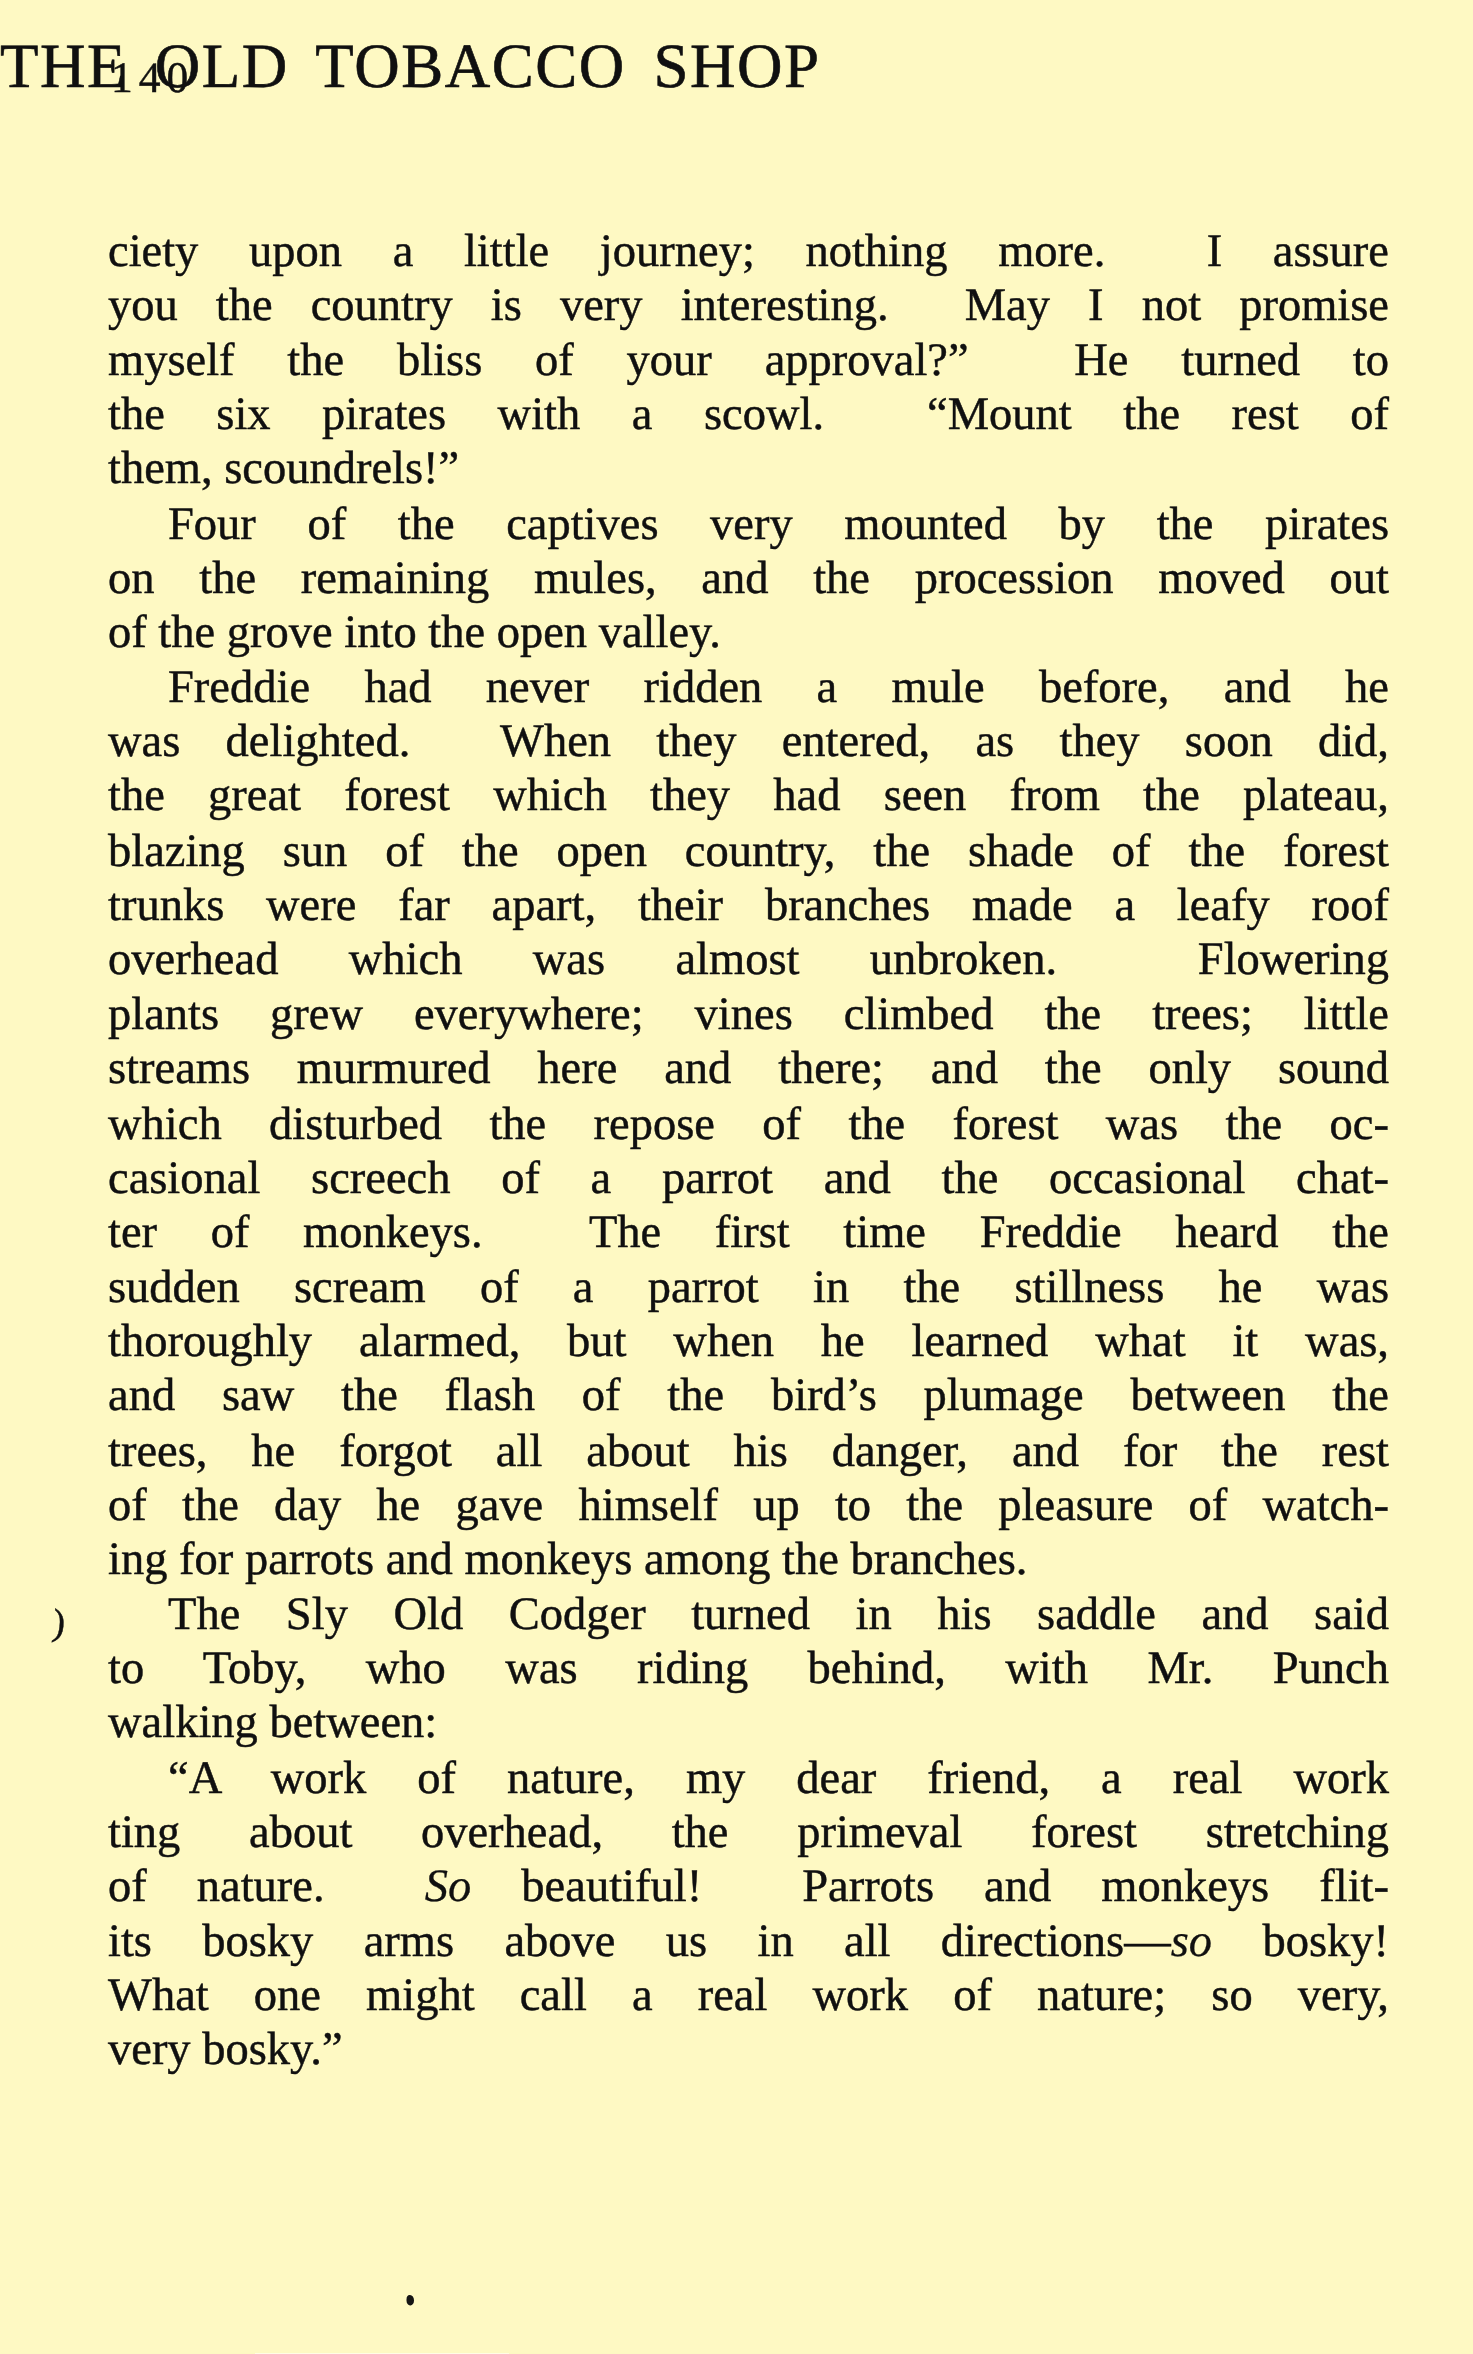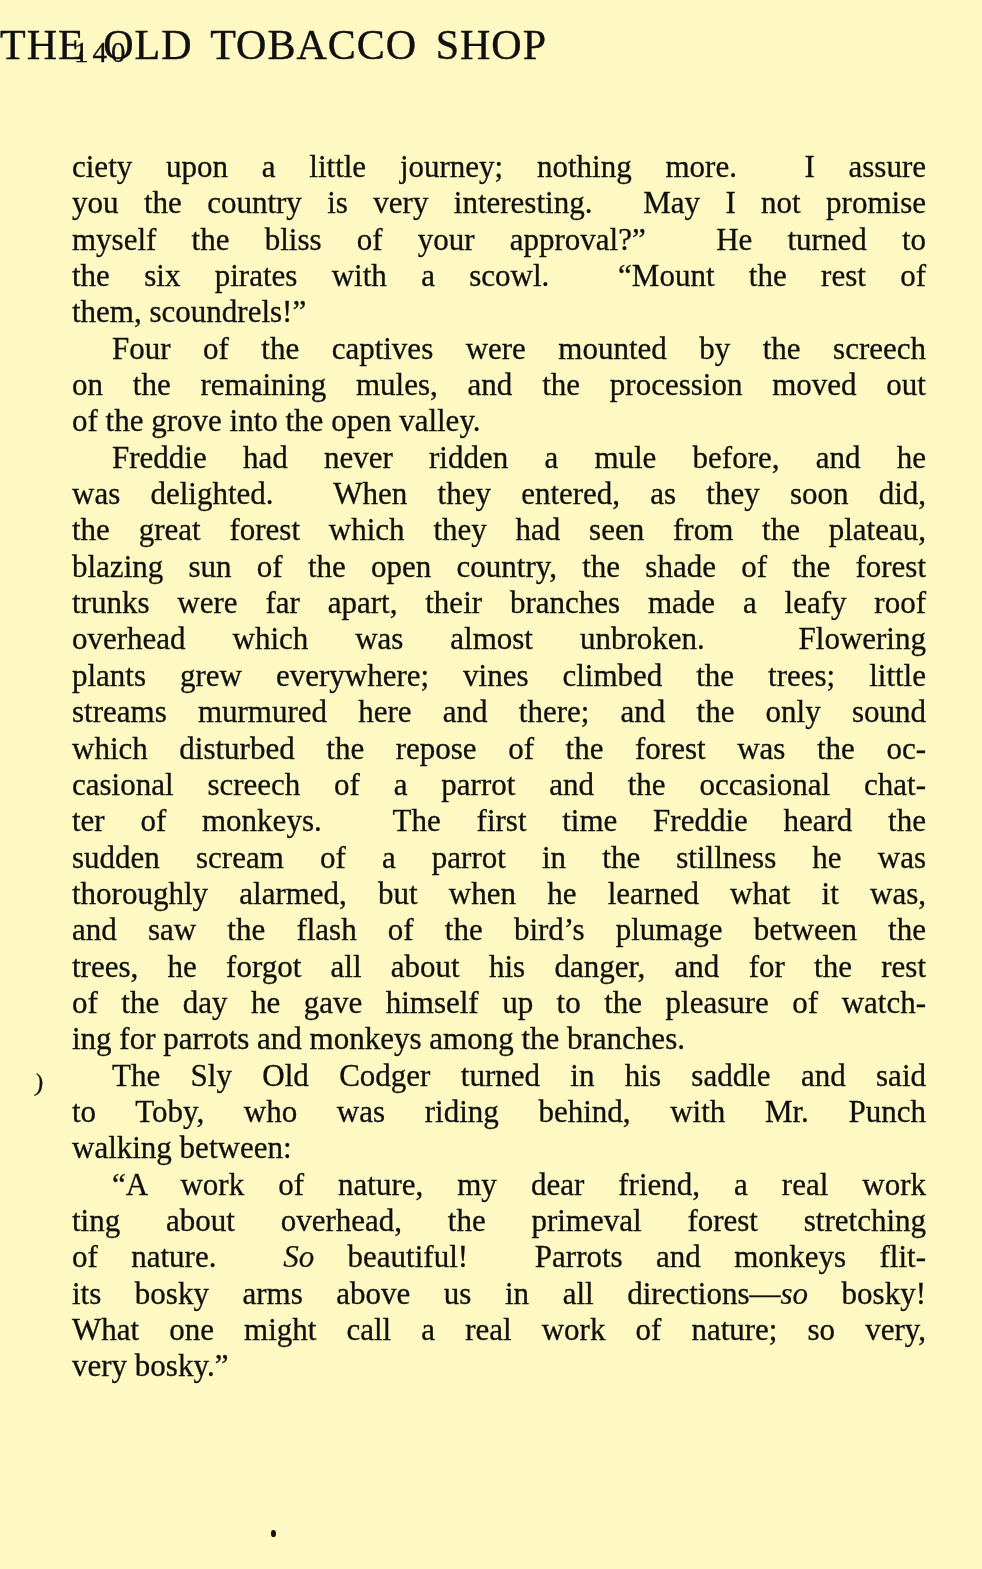--- a/index.html
+++ b/index.html
@@ -90,21 +90,21 @@
   <span class="page-number">140</span>
 
   <h1 class="running-title">THE OLD TOBACCO SHOP</h1>
 
   <div class="body-text" id="body-text">
       <div class="line just"><span>ciety upon a little journey; nothing more.&nbsp; I assure</span></div>
       <div class="line just"><span>you the country is very interesting.&nbsp; May I not promise</span></div>
       <div class="line just"><span>myself the bliss of your approval?”&nbsp; He turned to</span></div>
       <div class="line just"><span>the six pirates with a scowl.&nbsp; “Mount the rest of</span></div>
       <div class="line"><span>them, scoundrels!”</span></div>
-      <div class="line just indent"><span>Four of the captives were mounted by the screech</span></div>
+      <div class="line just indent"><span>Four of the captives very mounted by the pirates</span></div>
       <div class="line just"><span>on the remaining mules, and the procession moved out</span></div>
       <div class="line"><span>of the grove into the open valley.</span></div>
       <div class="line just indent"><span>Freddie had never ridden a mule before, and he</span></div>
       <div class="line just"><span>was delighted.&nbsp; When they entered, as they soon did,</span></div>
       <div class="line just"><span>the great forest which they had seen from the plateau,</span></div>
       <div class="line just"><span>blazing sun of the open country, the shade of the forest</span></div>
       <div class="line just"><span>trunks were far apart, their branches made a leafy roof</span></div>
       <div class="line just"><span>overhead which was almost unbroken.&nbsp; Flowering</span></div>
       <div class="line just"><span>plants grew everywhere; vines climbed the trees; little</span></div>
       <div class="line just"><span>streams murmured here and there; and the only sound</span></div>

